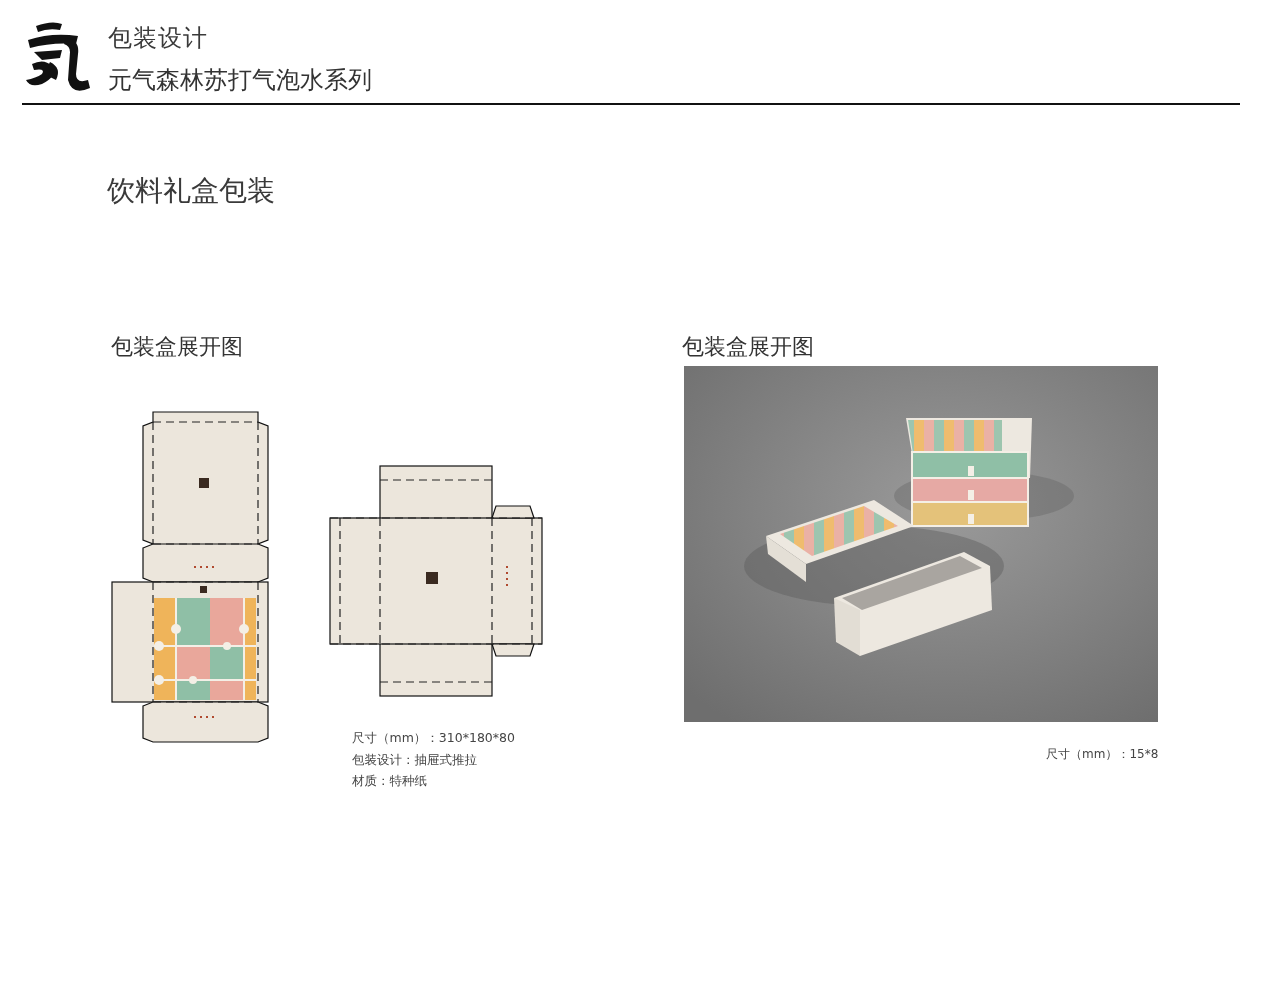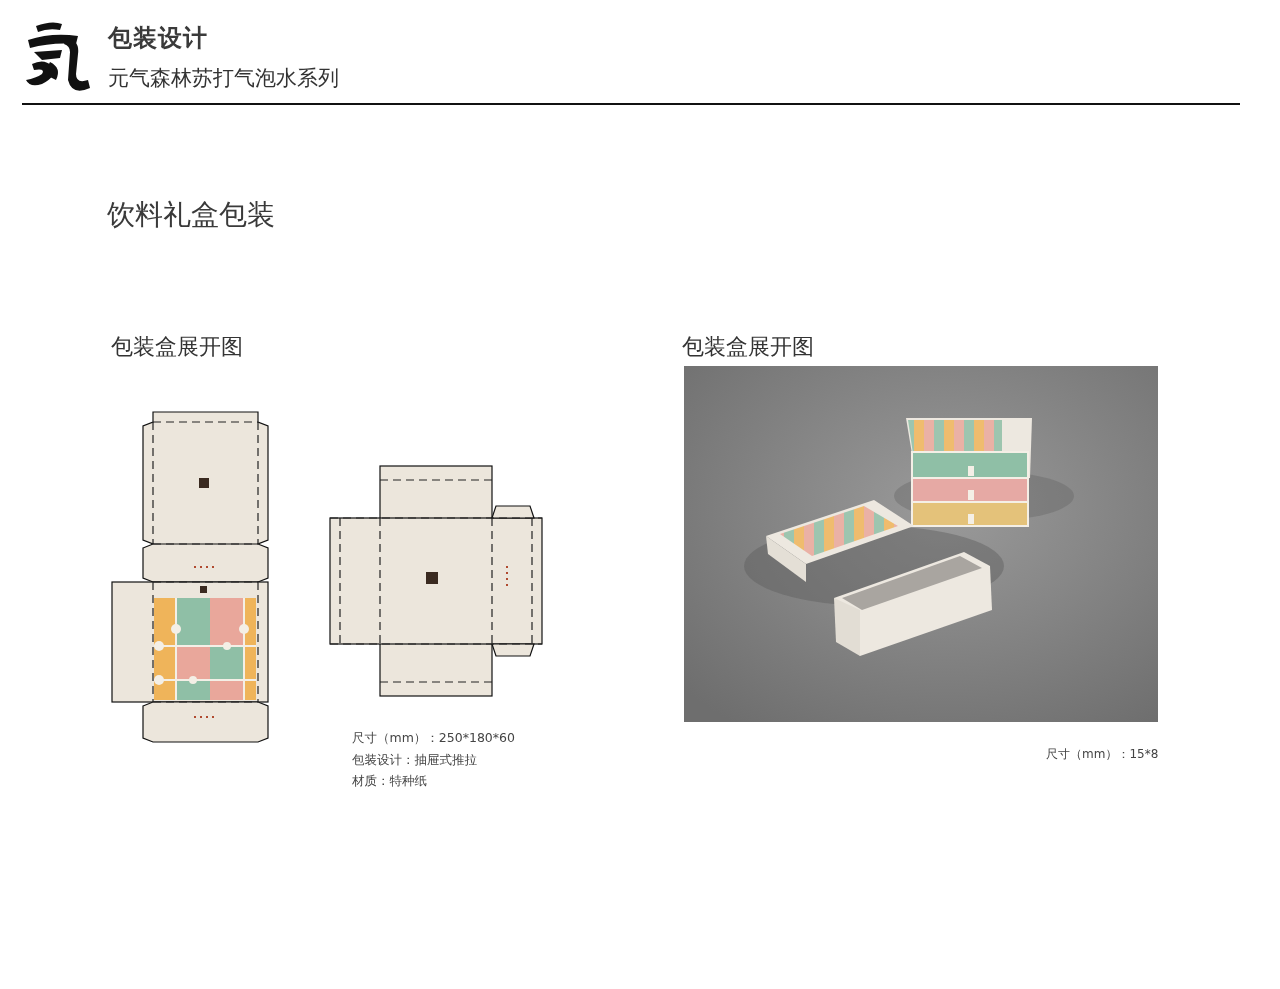--- a/index.html
+++ b/index.html
@@ -1,23 +1,23 @@
 <!DOCTYPE html>
 <html><head>
 <meta charset="utf-8">
 <style>
   html, body { margin: 0; padding: 0; background: #ffffff; }
   body { width: 1280px; height: 989px; position: relative; overflow: hidden;
          font-family: "DejaVu Sans", "Liberation Sans", sans-serif; color: #333; }
   .abs { position: absolute; }
   .logo { left: 22px; top: 18px; width: 72px; height: 76px; }
-  .h-title { left: 108px; top: 22px; font-size: 24px; font-weight: bold; color: #3a3a3a; letter-spacing: 1px; }
-  .h-sub { left: 108px; top: 64px; font-size: 21px; color: #333; }
+  .h-title { left: 108px; top: 22px; font-size: 24px; font-weight: normal; color: #3a3a3a; letter-spacing: 1px; }
+  .h-sub { left: 108px; top: 64px; font-size: 24px; color: #333; }
   .rule { left: 22px; top: 103px; width: 1218px; height: 2px; background: #111; }
-  .sec-title { left: 107px; top: 172px; font-size: 28px; color: #3a3a3a; margin-top: 24px; }
+  .sec-title { left: 107px; top: 172px; font-size: 28px; color: #3a3a3a; }
   .sub-left { left: 111px; top: 332px; font-size: 22px; color: #333; }
   .sub-right { left: 682px; top: 332px; font-size: 22px; color: #333; }
   .specs { left: 352px; top: 727px; font-size: 12.5px; color: #444; line-height: 21.5px; }
   .spec-right { left: 1046px; top: 746px; font-size: 12px; color: #444; }
   .photo { left: 684px; top: 366px; width: 474px; height: 356px; }
 </style>
 </head>
 <body>
 
 <svg class="abs logo" viewBox="0 0 72 76">
@@ -120,21 +120,21 @@
   <rect x="100" y="110" width="12" height="12" fill="#3a2a20"></rect>
   <g fill="#b04a30">
     <rect x="180" y="104" width="2" height="2"></rect>
       <rect x="180" y="110" width="2" height="2"></rect>
       <rect x="180" y="116" width="2" height="2"></rect>
       <rect x="180" y="122" width="2" height="2"></rect>
   </g>
 </svg>
 
 <div class="abs specs">
-  <div>尺寸（mm）：250*180*60</div>
+  <div>尺寸（mm）：310*180*80</div>
   <div>包装设计：抽屉式推拉</div>
   <div>材质：特种纸</div>
 </div>
 
 <div class="abs sub-right">包装盒展开图</div>
 
 <svg class="abs photo" viewBox="0 0 474 356">
   <defs>
     <radialGradient id="bg" cx="55%" cy="40%" r="75%">
       <stop offset="0" stop-color="#9a9a9a"></stop>

